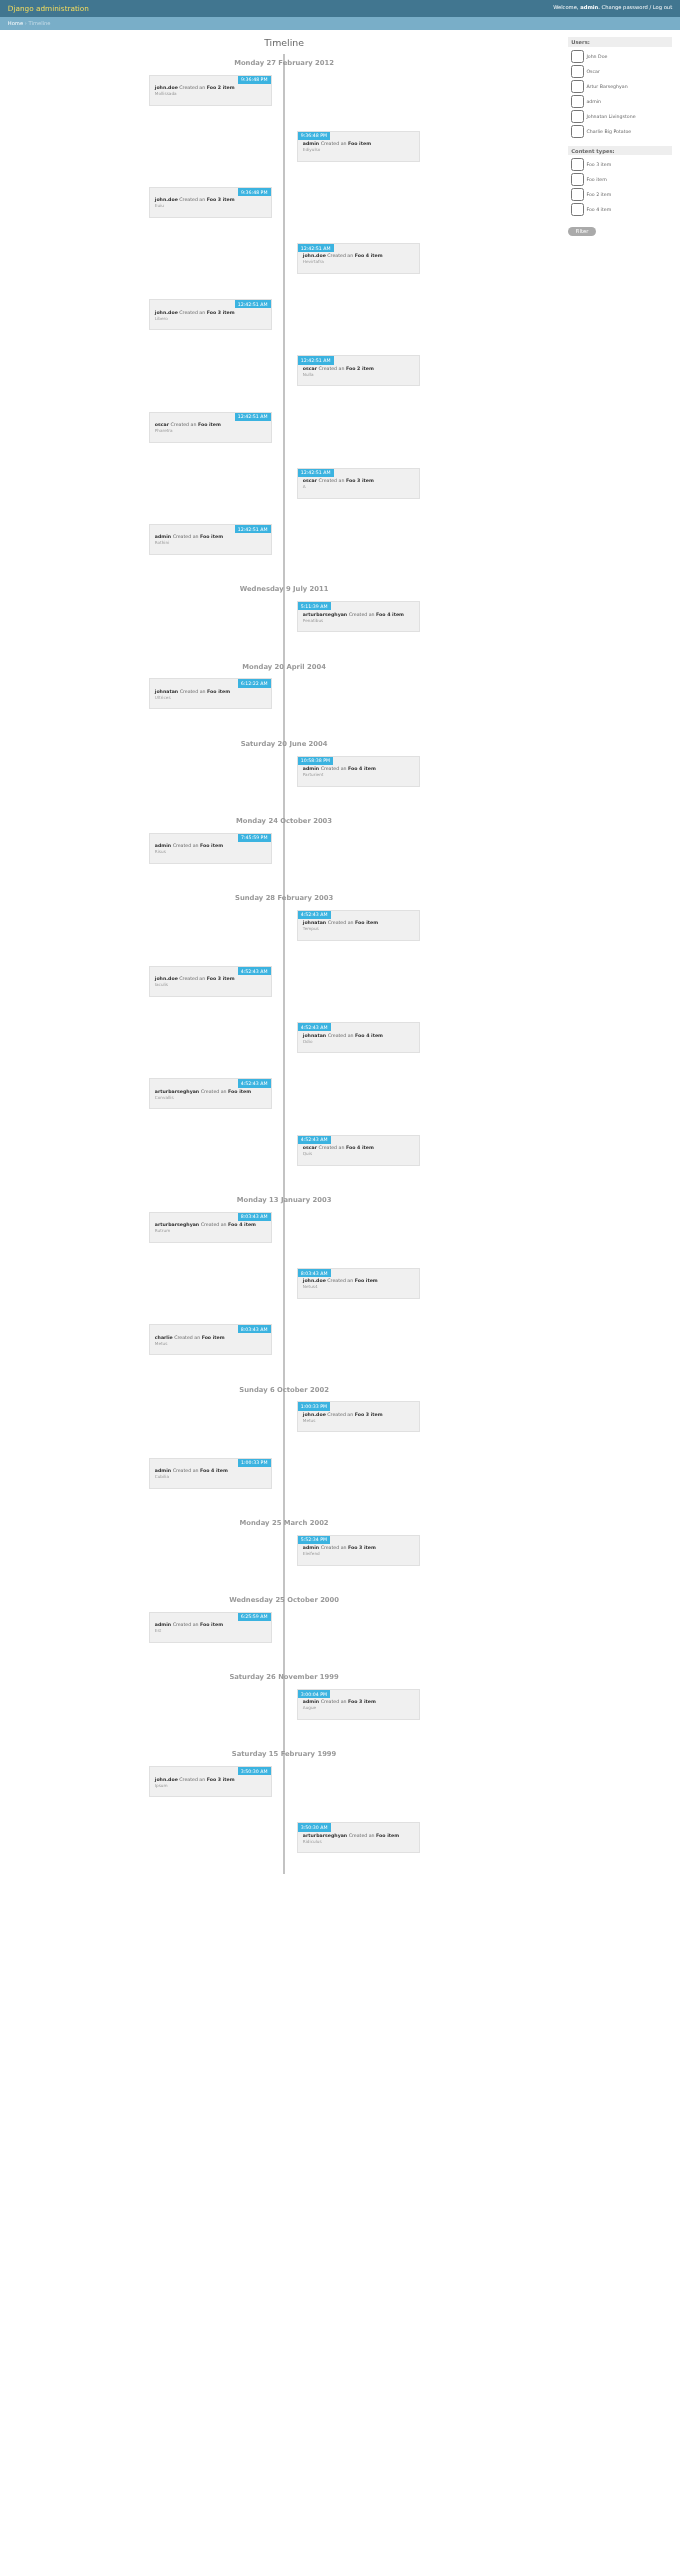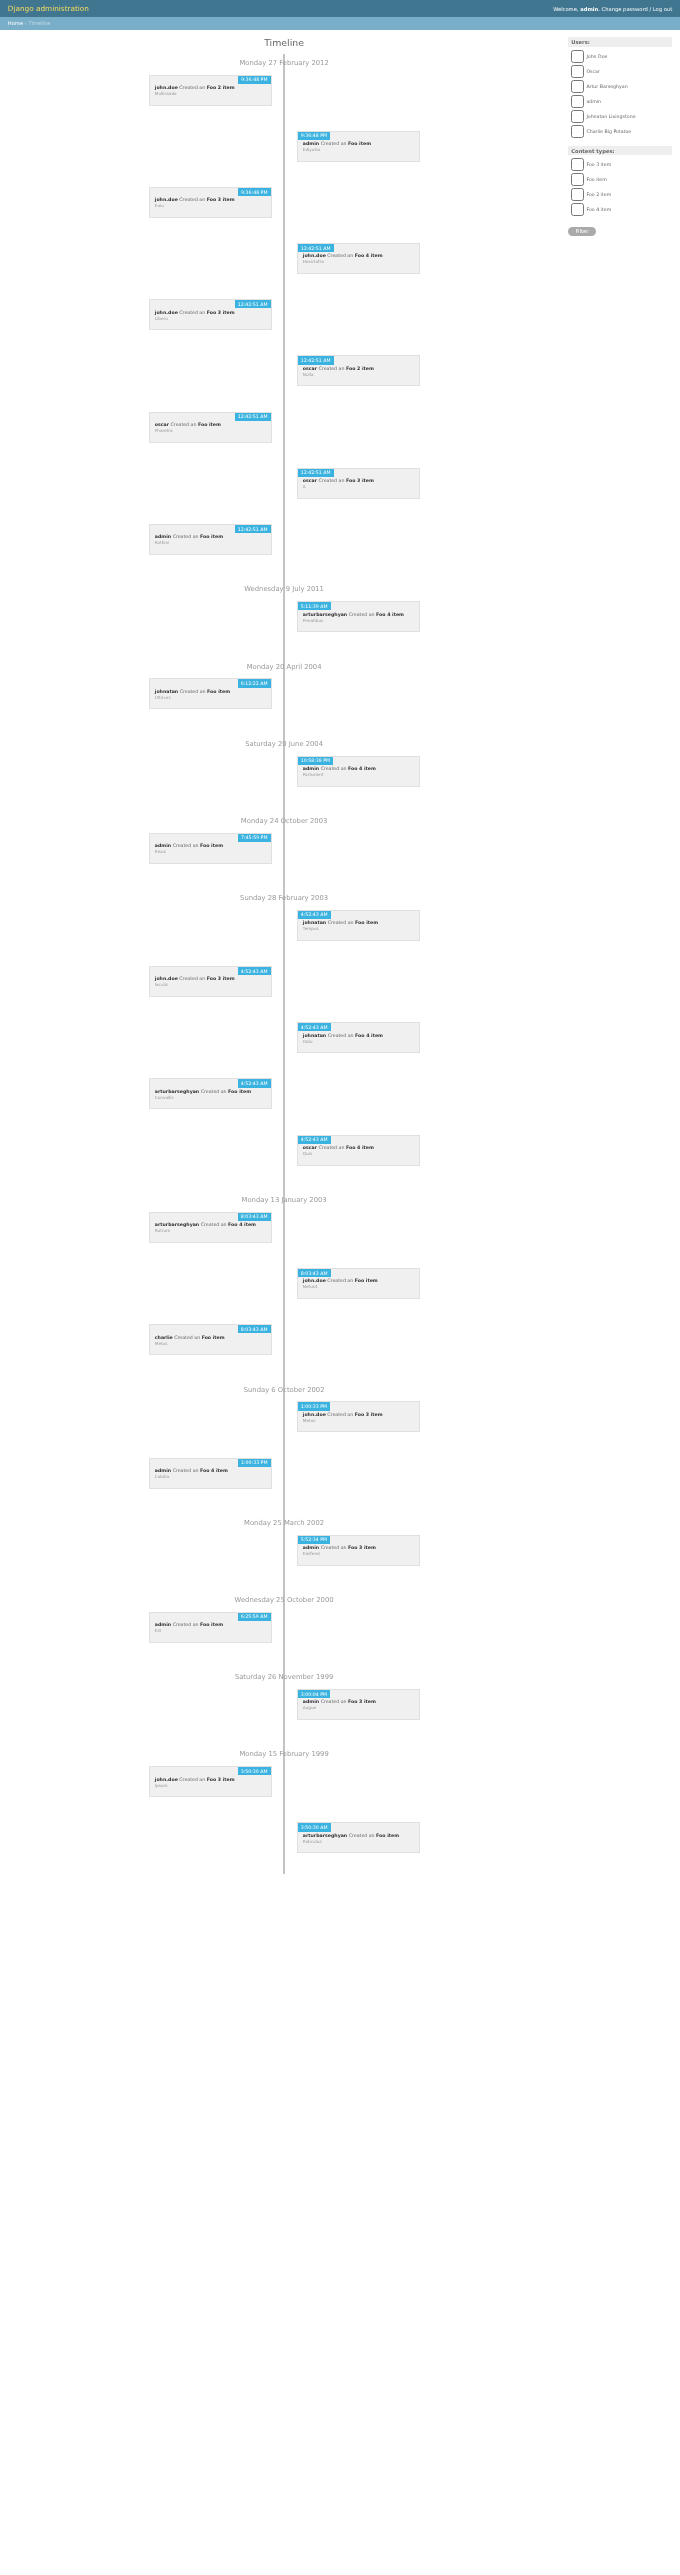--- a/index.html
+++ b/index.html
@@ -1,29 +1,29 @@
 <!DOCTYPE html>
 <html style="font-size:8.4px"><head>
 <meta charset="utf-8">
 <style>
 *{margin:0;padding:0;box-sizing:border-box;font-family:"Lucida Grande","DejaVu Sans","Bitstream Vera Sans",Verdana,Arial,sans-serif}
 body{background:#fff;font-size:5.7px;color:#333}
-.header{background:#417690;color:#ffc;padding:4.2px 7.8px;display:flex;justify-content:space-between;align-items:center}
+.header{background:#417690;color:#ffc;padding:4.2px 7.8px;display:flex;justify-content:space-between;align-items:flex-start}
 .header h1{font-size:7.3px;font-weight:normal;color:#f5dd5d}
 .header .userlinks{font-size:5.2px;color:#fff}
 .header .userlinks a{color:#fff;text-decoration:none}
 .header .userlinks strong{color:#fff}
 .breadcrumbs{background:#79aec8;padding:3.1px 7.8px;font-size:5.2px;color:#c4dce8}
 .breadcrumbs a{color:#fff;text-decoration:none}
 .main{display:flex;padding:7.8px;align-items:flex-start}
 .content{flex:1;position:relative}
 .page-title{text-align:center;font-size:9.4px;color:#666;font-weight:normal;margin-bottom:5.2px}
 .timeline{position:relative;width:271px;margin:0 auto 15.7px}
 .center-line{position:absolute;left:50%;top:0;bottom:0;width:1px;background:#888;transform:translateX(-50%)}
-.date-header{text-align:center;color:#999;font-size:6.8px;font-weight:normal;padding:5.2px 0 7.8px;position:relative;z-index:2}
+.date-header{text-align:center;color:#999;font-size:6.8px;font-weight:bold;padding:5.2px 0 7.8px;position:relative;z-index:2}
 .item-row{position:relative;min-height:52px;margin-bottom:4.2px}
 .item-box{position:absolute;width:123px;background:#f0f0f0;border:0.5px solid #e0e0e0}
 .item-box.left{left:0}
 .item-box.right{right:0}
 .time-badge{background:#3bb3e0;color:#fff;font-size:4.7px;padding:1.6px 3.1px;display:inline-block;position:absolute;top:0}
 .item-box.left .time-badge{right:0}
 .item-box.right .time-badge{left:0}
 .item-content{padding:9.4px 5.2px 5.2px;font-size:4.7px;color:#666;min-height:29px}
 .item-content strong{color:#333}
 .item-sub{color:#999;font-size:4.2px;margin-top:1px}
@@ -218,21 +218,21 @@
             <div class="item-content"><strong>admin</strong> Created an <strong>Foo item</strong><div class="item-sub">Est</div></div>
           </div>
         </div>
         <div class="date-header">Saturday 26 November 1999</div>
         <div class="item-row">
           <div class="item-box right">
             <div class="time-badge">3:00:04 PM</div>
             <div class="item-content"><strong>admin</strong> Created an <strong>Foo 3 item</strong><div class="item-sub">Augue</div></div>
           </div>
         </div>
-        <div class="date-header">Monday 15 February 1999</div>
+        <div class="date-header">Saturday 15 February 1999</div>
         <div class="item-row">
           <div class="item-box left">
             <div class="time-badge">3:50:30 AM</div>
             <div class="item-content"><strong>john.doe</strong> Created an <strong>Foo 3 item</strong><div class="item-sub">Ipsum</div></div>
           </div>
         </div>
         <div class="item-row">
           <div class="item-box right">
             <div class="time-badge">3:50:30 AM</div>
             <div class="item-content"><strong>arturbarseghyan</strong> Created an <strong>Foo item</strong><div class="item-sub">Ridiculus</div></div>

